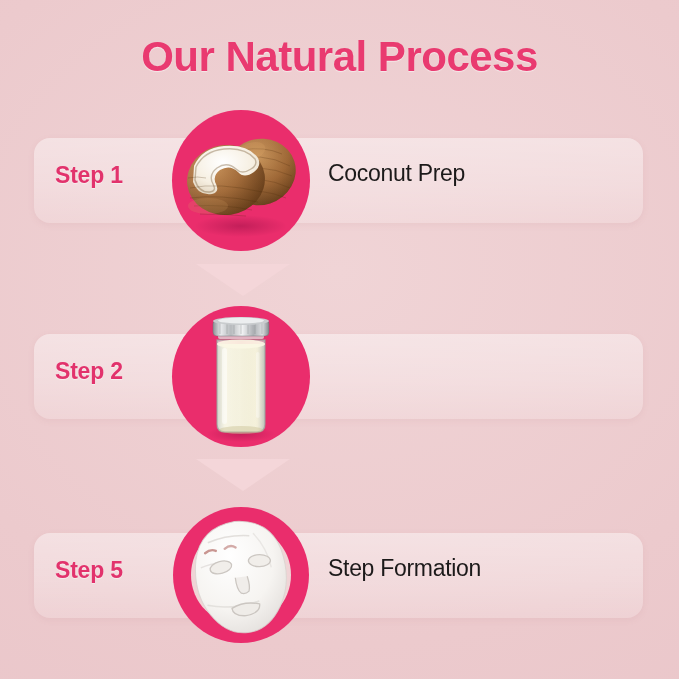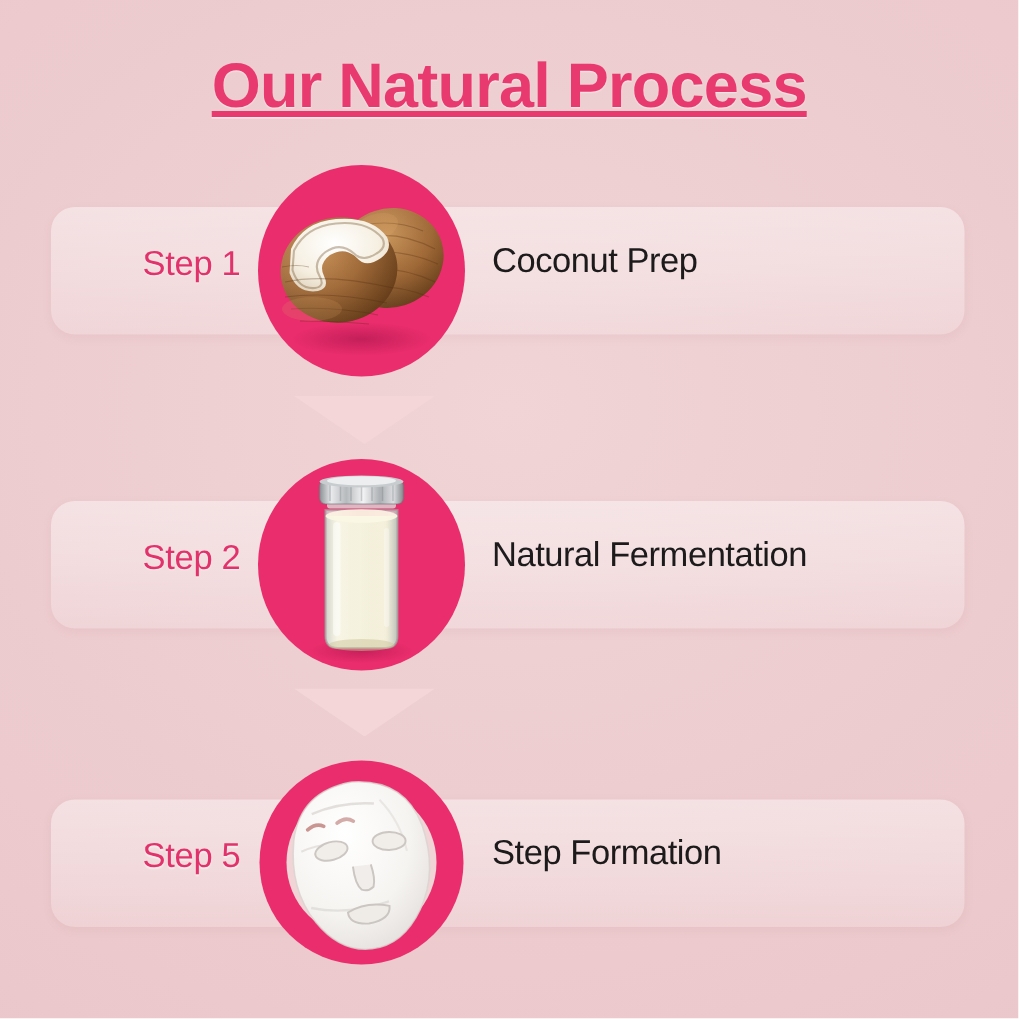--- a/index.html
+++ b/index.html
@@ -27,21 +27,20 @@
     position: absolute;
     top: 33px;
     left: 0;
     width: 679px;
     text-align: center;
     font-size: 42px;
     font-weight: 700;
     letter-spacing: -0.5px;
     color: #e93a70;
     text-shadow: 0 1px 1px rgba(255,255,255,0.55);
-    text-decoration: underline;
   }
 
   
   .step-row {
     position: absolute;
     left: 0;
     width: 679px;
     height: 160px;
   }
   .step-row.r1 { top: 100px; }
@@ -60,25 +59,24 @@
                 rgba(255,255,255,0.30) 55%,
                 rgba(255,255,255,0.16) 100%);
     box-shadow: 0 2px 6px rgba(190,120,130,0.10);
   }
 
   .step-label {
     position: absolute;
     left: 55px;
     top: 62px;
     font-size: 23px;
-    font-weight: 400;
+    font-weight: 700;
     color: #e2326c;
     text-shadow: 0 1px 1px rgba(255,255,255,0.5);
     letter-spacing: -0.2px;
-    margin-left: 40px;
   }
 
   .step-text {
     position: absolute;
     left: 328px;
     top: 60px;
     font-size: 23px;
     font-weight: 400;
     color: #1c1a1a;
     letter-spacing: -0.3px;
@@ -256,21 +254,20 @@
         </g>
         <ellipse cx="69" cy="15" rx="28" ry="4" fill="#c9ccce"></ellipse>
         <ellipse cx="69" cy="14.5" rx="23" ry="3" fill="#eceeef"></ellipse>
 
         <rect x="50" y="42" width="5" height="76" rx="2.5" fill="#ffffff" opacity="0.5"></rect>
         <rect x="84" y="46" width="3.5" height="66" rx="1.8" fill="#ffffff" opacity="0.35"></rect>
         <ellipse cx="69" cy="124" rx="22" ry="4" fill="#cdc59c" opacity="0.5"></ellipse>
       </svg>
     </div>
 
-    <div class="step-text">Natural Fermentation</div>
   </div>
 
   <div class="arrow a2">
     <svg viewBox="0 0 94 32" xmlns="http://www.w3.org/2000/svg">
       <polygon points="0,0 94,0 47,32" fill="#f4d6d9"></polygon>
     </svg>
   </div>
 
   <div class="step-row r3">
     <div class="card"></div>

